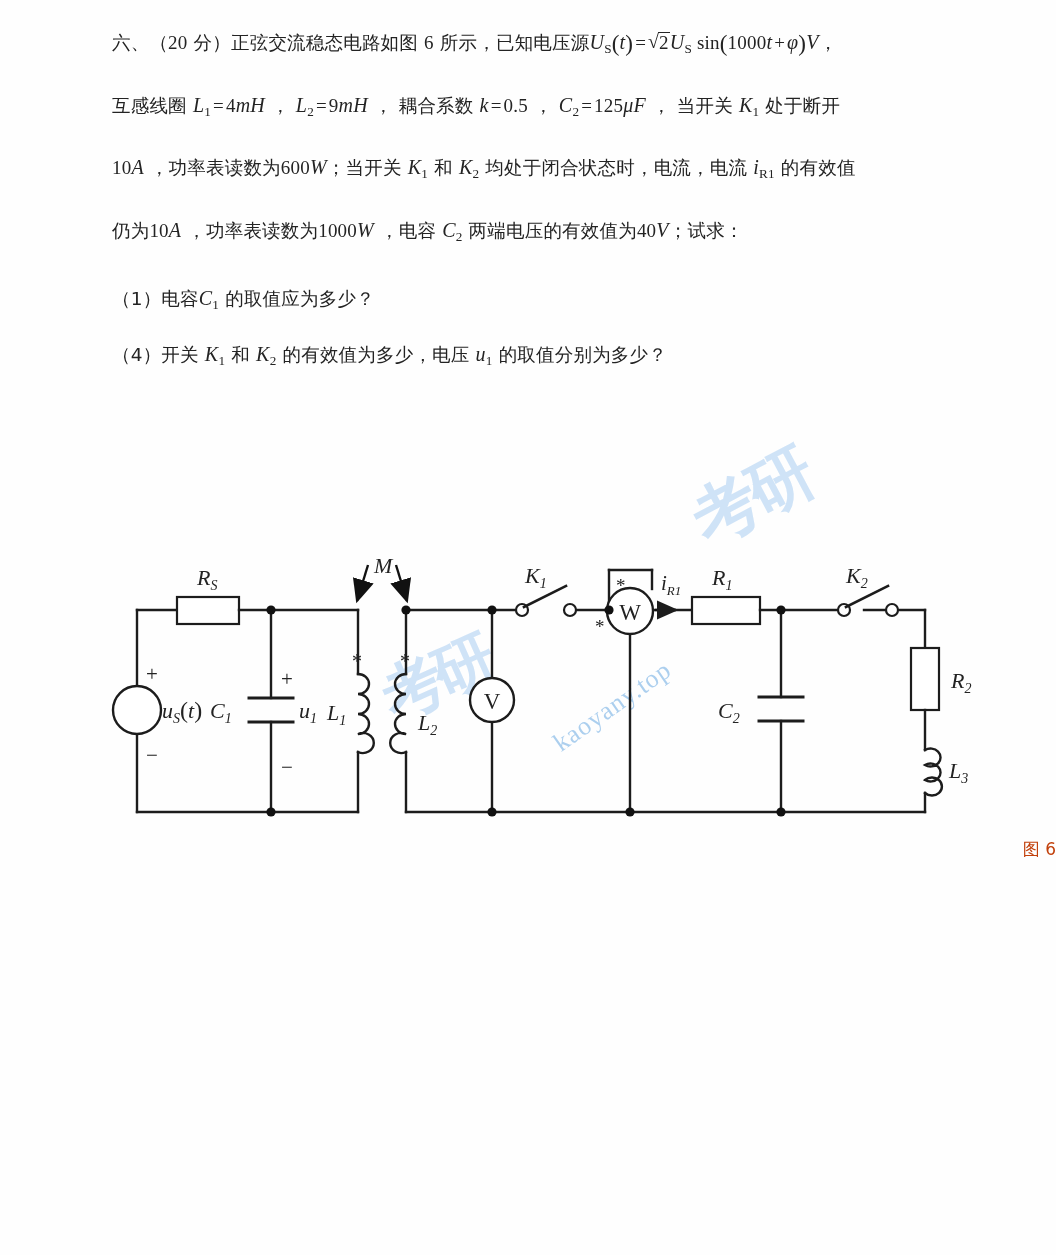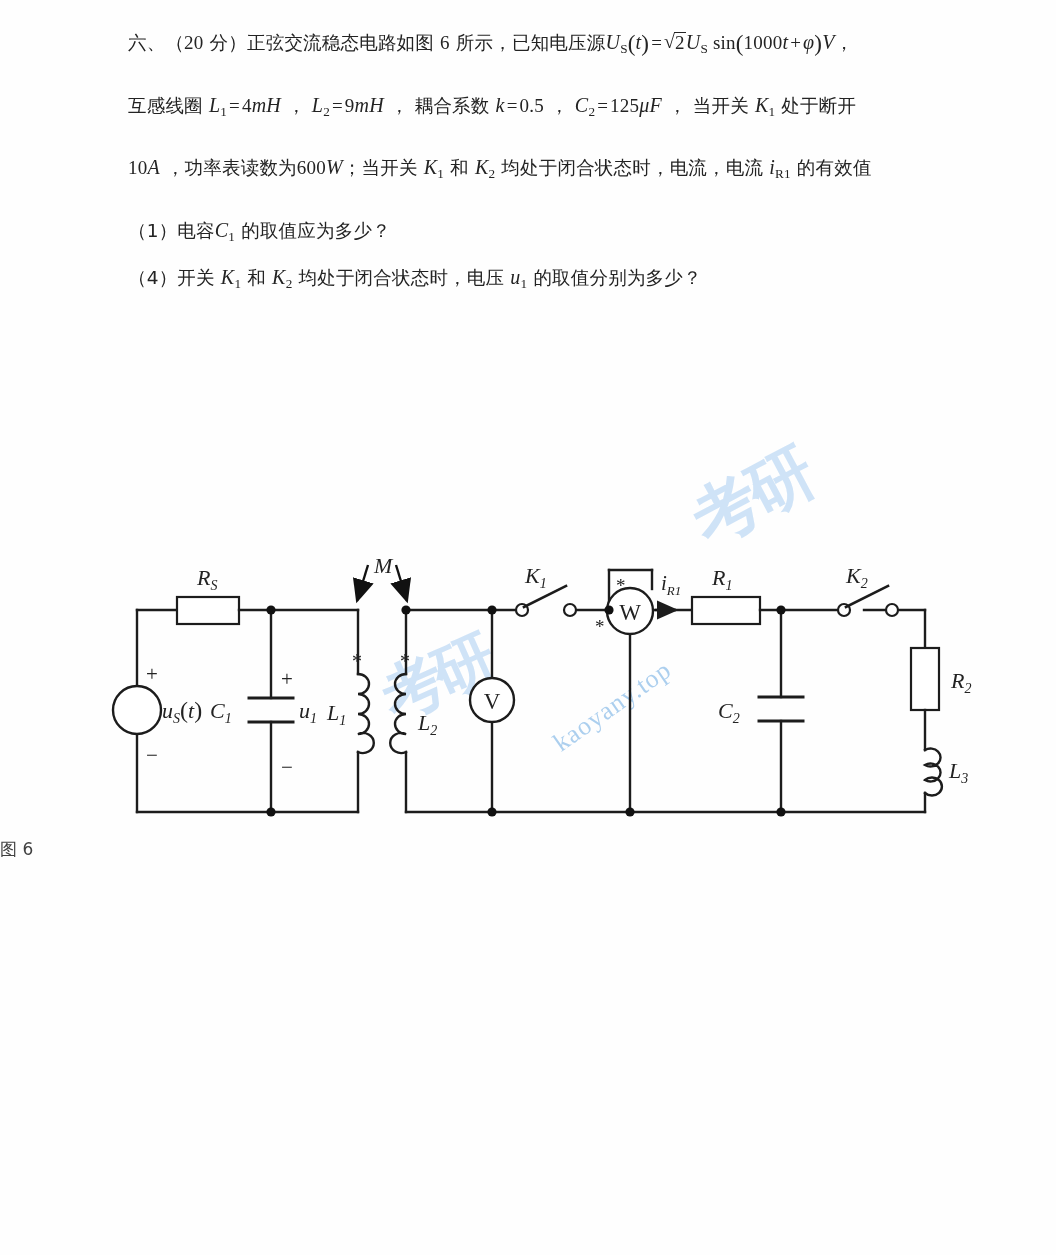--- a/index.html
+++ b/index.html
@@ -17,33 +17,33 @@
   }
   #page {
     position: absolute;
     inset: 0;
     background: #fefefe;
   }
 
   
   .problem-text {
     position: absolute;
-    left: 128px;
+    left: 112px;
     top: 14px;
     width: 840px;
   }
   .para {
     font-size: 19.5px;
     line-height: 57px;
     white-space: nowrap;
     color: #232323;
     letter-spacing: 0.2px;
   }
   .para.sub {
-    line-height: 40px;
+    line-height: 50px;
   }
   .cjk { font-family: "DejaVu Sans", "Liberation Sans", sans-serif; font-size: 18.5px; }
   .mi   { font-family: "Liberation Serif", "DejaVu Serif", serif; font-style: italic; font-size: 20px; }
   .mn   { font-family: "Liberation Serif", "DejaVu Serif", serif; font-style: normal; font-size: 19px; }
   .mo   { font-family: "Liberation Serif", "DejaVu Serif", serif; font-style: normal; font-size: 19px; padding: 0 2px; }
   sub.sn { font-size: 0.66em; vertical-align: -0.28em; font-style: normal; }
   .sqrt-wrap {
     display: inline-block;
     position: relative;
     padding-left: 10px;
@@ -70,24 +70,24 @@
     top: 0;
     width: 1056px;
     height: 1255px;
     pointer-events: none;
   }
   .fig-caption {
     position: absolute;
     left: 0;
     top: 838px;
     width: 1056px;
-    text-align: left;
+    text-align: right;
     font-size: 17px;
     font-family: "DejaVu Sans", "Liberation Sans", sans-serif;
-    color: #404040;
+    color: #c2410c;
   }
 
   
   .wm-url {
     position: absolute;
     left: 565px;
     top: 728px;
     font-family: "Liberation Serif", "DejaVu Serif", serif;
     font-size: 26px;
     color: #a8cdee;
@@ -131,29 +131,32 @@
 
     <div class="para">
       <span class="cjk">互感线圈 </span><span class="mi">L<sub class="sn">1</sub></span><span class="mo">=</span><span class="mn">4</span><span class="mi">mH</span><span class="cjk"> ， </span><span class="mi">L<sub class="sn">2</sub></span><span class="mo">=</span><span class="mn">9</span><span class="mi">mH</span><span class="cjk"> ， 耦合系数 </span><span class="mi">k</span><span class="mo">=</span><span class="mn">0.5</span><span class="cjk"> ， </span><span class="mi">C<sub class="sn">2</sub></span><span class="mo">=</span><span class="mn">125</span><span class="mi">μF</span><span class="cjk"> ， 当开关 </span><span class="mi">K<sub class="sn">1</sub></span><span class="cjk"> 处于断开</span>
     </div>
 
 
     <div class="para">
       <span class="mn">10</span><span class="mi">A</span><span class="cjk"> ，功率表读数为</span><span class="mn">600</span><span class="mi">W</span><span class="cjk">；当开关 </span><span class="mi">K<sub class="sn">1</sub></span><span class="cjk"> 和 </span><span class="mi">K<sub class="sn">2</sub></span><span class="cjk"> 均处于闭合状态时，电流，电流 </span><span class="mi">i<sub class="sn">R1</sub></span><span class="cjk"> 的有效值</span>
     </div>
 
+    <div class="para">
+      <span class="cjk">仍为</span><span class="mn">10</span><span class="mi">A</span><span class="cjk"> ，功率表读数为</span><span class="mn">1000</span><span class="mi">W</span><span class="cjk"> ，电容 </span><span class="mi">C<sub class="sn">2</sub></span><span class="cjk"> 两端电压的有效值为</span><span class="mn">40</span><span class="mi">V</span><span class="cjk">；试求：</span>
+    </div>
 
     <div class="para sub" style="margin-top:8px">
       <span class="cjk">（1）电容</span><span class="mi">C<sub class="sn">1</sub></span><span class="cjk"> 的取值应为多少？</span>
     </div>
 
 
 
     <div class="para sub">
-      <span class="cjk">（4）开关 </span><span class="mi">K<sub class="sn">1</sub></span><span class="cjk"> 和 </span><span class="mi">K<sub class="sn">2</sub></span><span class="cjk"> 均处于闭合状态时，电压 </span><span class="mi">u<sub class="sn">1</sub></span><span class="cjk"> 的取值分别为多少？</span>
+      <span class="cjk">（4）开关 </span><span class="mi">K<sub class="sn">1</sub></span><span class="cjk"> 和 </span><span class="mi">K<sub class="sn">2</sub></span><span class="cjk"> 的有效值为多少，电压 </span><span class="mi">u<sub class="sn">1</sub></span><span class="cjk"> 的取值分别为多少？</span>
     </div>
   </div>
 
   <div class="wm-cjk wm-a">考研</div>
   <div class="wm-cjk wm-b">考研</div>
   <div class="wm-url">kaoyany.top</div>
 
   <svg id="circuit" viewBox="0 0 1056 1255">
     <defs>
       <marker id="ar" markerWidth="10" markerHeight="10" refX="8" refY="4" orient="auto">

